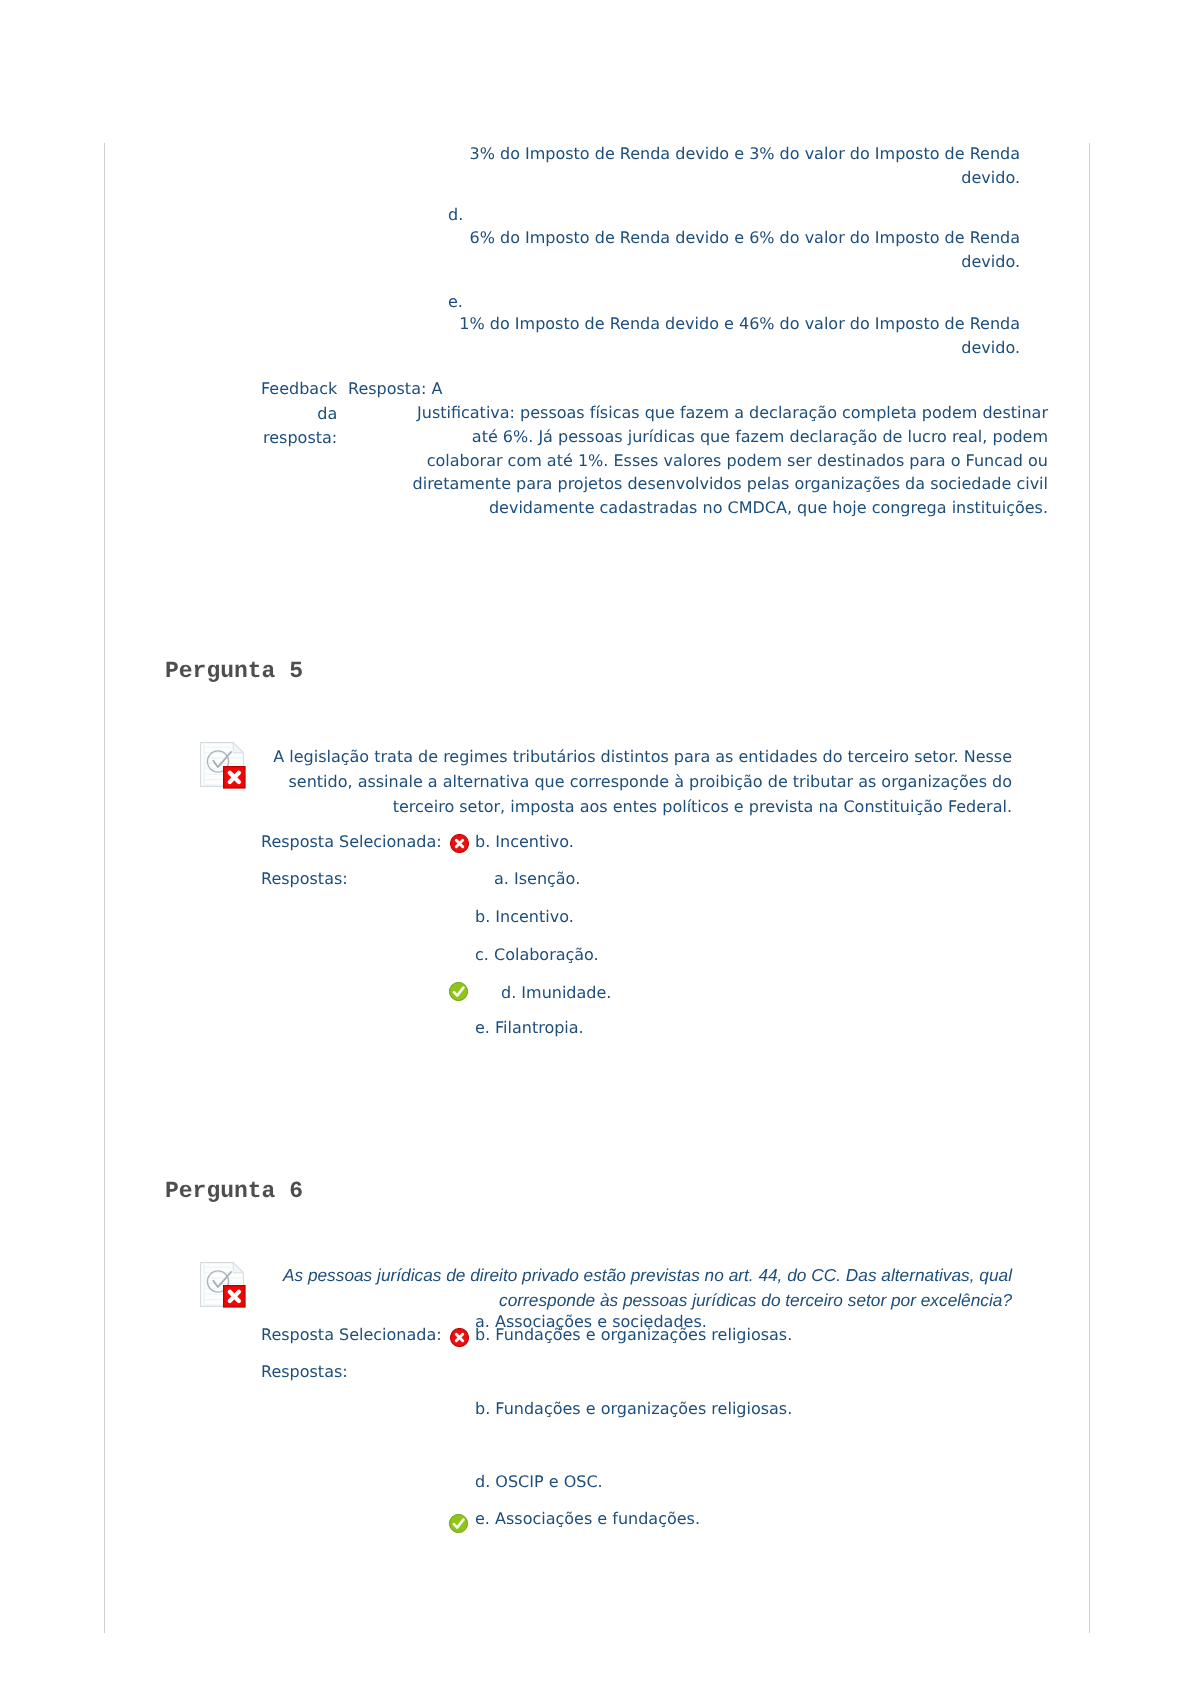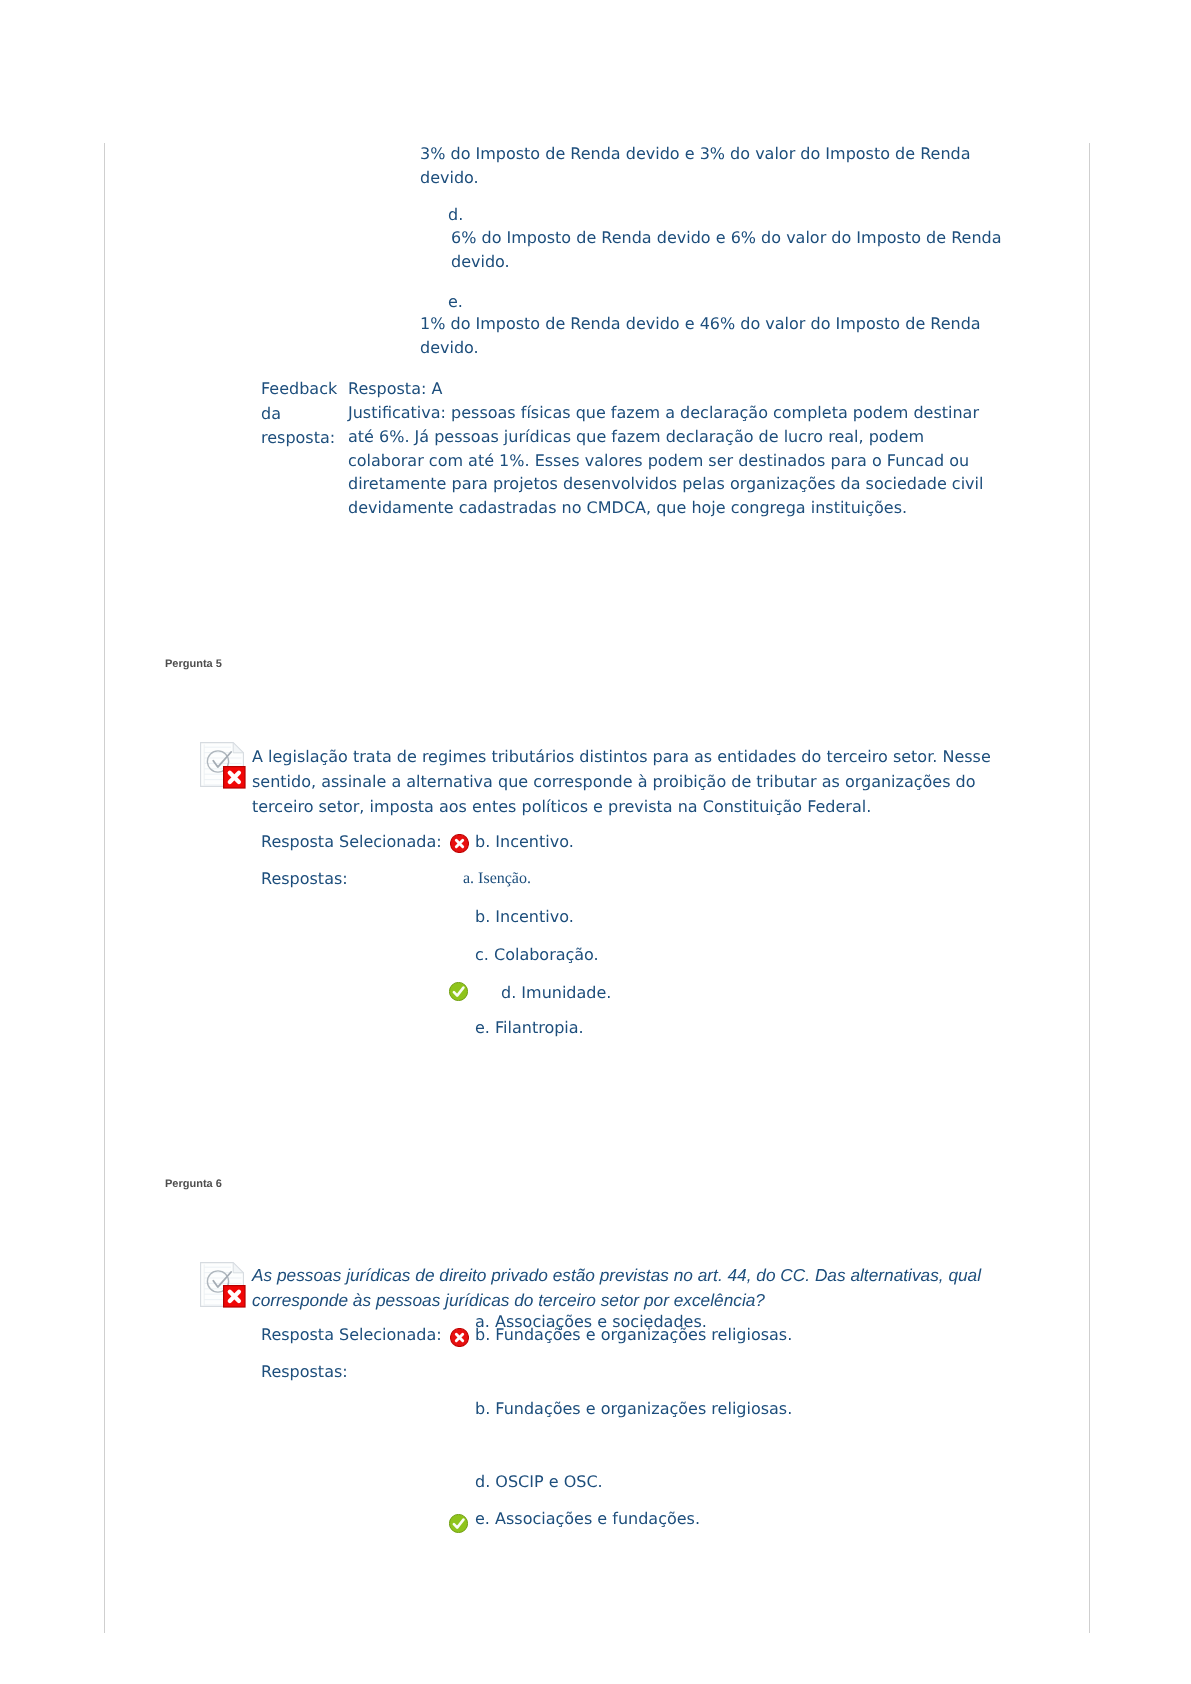--- a/index.html
+++ b/index.html
@@ -8,41 +8,41 @@
        font-family:"DejaVu Sans", sans-serif;
        -webkit-font-smoothing:antialiased;
        -moz-osx-font-smoothing:grayscale;
        text-rendering:geometricPrecision;}
   .page{position:absolute;left:0;top:0;width:1191px;height:1684px;background:#fff;}
   .frame{position:absolute;left:104px;top:143px;width:986px;height:1490px;
          border-left:1px solid #cfcfcf;border-right:1px solid #cfcfcf;box-sizing:border-box;}
 
   
   .tb{position:absolute;color:#1d4e7c;font-size:16px;line-height:24px;
-      font-family:"DejaVu Sans", sans-serif;white-space:pre-wrap;}
+      font-family:"DejaVu Sans", sans-serif;white-space:pre-wrap;text-align:right;}
 
-  .qhead{position:absolute;color:#4e4e4e;font-size:11px;font-weight:bold;
-         font-family:Liberation Sans, sans-serif;letter-spacing:0px;}
+  .qhead{position:absolute;color:#4e4e4e;font-size:23px;font-weight:bold;
+         font-family:Liberation Mono, monospace;letter-spacing:0px;}
 
   .arial{font-family:"Liberation Sans", sans-serif;}
 
   .icon-doc{position:absolute;width:44px;height:48px;}
   .icon-badge{position:absolute;width:23px;height:23px;}
   .icon-sm{position:absolute;width:19px;height:19px;}
 </style>
 </head>
 <body>
 
 <div class="page">
   <div class="frame"></div>
 
   <div class="tb" style="left:420px;top:142px;width:600px;">3% do Imposto de Renda devido e 3% do valor do Imposto de Renda
 devido.</div>
   <div class="tb" style="left:448px;top:203px;">d.</div>
-  <div class="tb" style="left:420px;top:226px;width:600px;margin-left:31px;">6% do Imposto de Renda devido e 6% do valor do Imposto de Renda
+  <div class="tb" style="left:420px;top:226px;width:600px;">6% do Imposto de Renda devido e 6% do valor do Imposto de Renda
 devido.</div>
   <div class="tb" style="left:448px;top:290px;">e.</div>
   <div class="tb" style="left:420px;top:312px;width:600px;">1% do Imposto de Renda devido e 46% do valor do Imposto de Renda
 devido.</div>
 
   <div class="tb" style="left:261px;top:377px;line-height:24.5px;">Feedback
 da
 resposta:</div>
   <div class="tb" style="left:348px;top:377px;">Resposta: A</div>
   <div class="tb" style="left:348px;top:401px;width:700px;line-height:23.8px;">Justificativa: pessoas físicas que fazem a declaração completa podem destinar
@@ -90,21 +90,21 @@
     <svg viewBox="0 0 19 19" width="19" height="19">
       <circle cx="9.5" cy="9.5" r="9" fill="#e81010"></circle>
       <circle cx="9.5" cy="9.5" r="9" fill="none" stroke="#c00000" stroke-width="1.1"></circle>
       <path d="M6.3 6.3 L12.7 12.7 M12.7 6.3 L6.3 12.7" stroke="#fdfdfd" stroke-width="2.9" stroke-linecap="round"></path>
     </svg>
   </div>
   <div class="tb" style="left:475px;top:830px;">b. Incentivo.</div>
 
   <div class="tb" style="left:261px;top:867px;">Respostas:</div>
 
-  <div class="tb" style="left:463px;top:867px;font-family:Liberation Serif, serif;">a. Isenção.</div>
+  <div class="tb" style="left:494px;top:867px;">a. Isenção.</div>
   <div class="tb" style="left:475px;top:905px;">b. Incentivo.</div>
   <div class="tb" style="left:475px;top:943px;">c. Colaboração.</div>
   <div class="icon-sm" style="left:449px;top:982px;">
     <svg viewBox="0 0 19 19" width="19" height="19">
       <circle cx="9.5" cy="9.5" r="9.1" fill="#8fc41b"></circle>
       <circle cx="9.5" cy="9.5" r="9.1" fill="none" stroke="#73a014" stroke-width="1"></circle>
       <path d="M4.9 10.1 L8.2 13.6 L14.4 5.6" fill="none" stroke="#f9fdf2" stroke-width="2.6" stroke-linecap="round" stroke-linejoin="round"></path>
     </svg>
   </div>
   <div class="tb" style="left:501px;top:981px;">d. Imunidade.</div>

